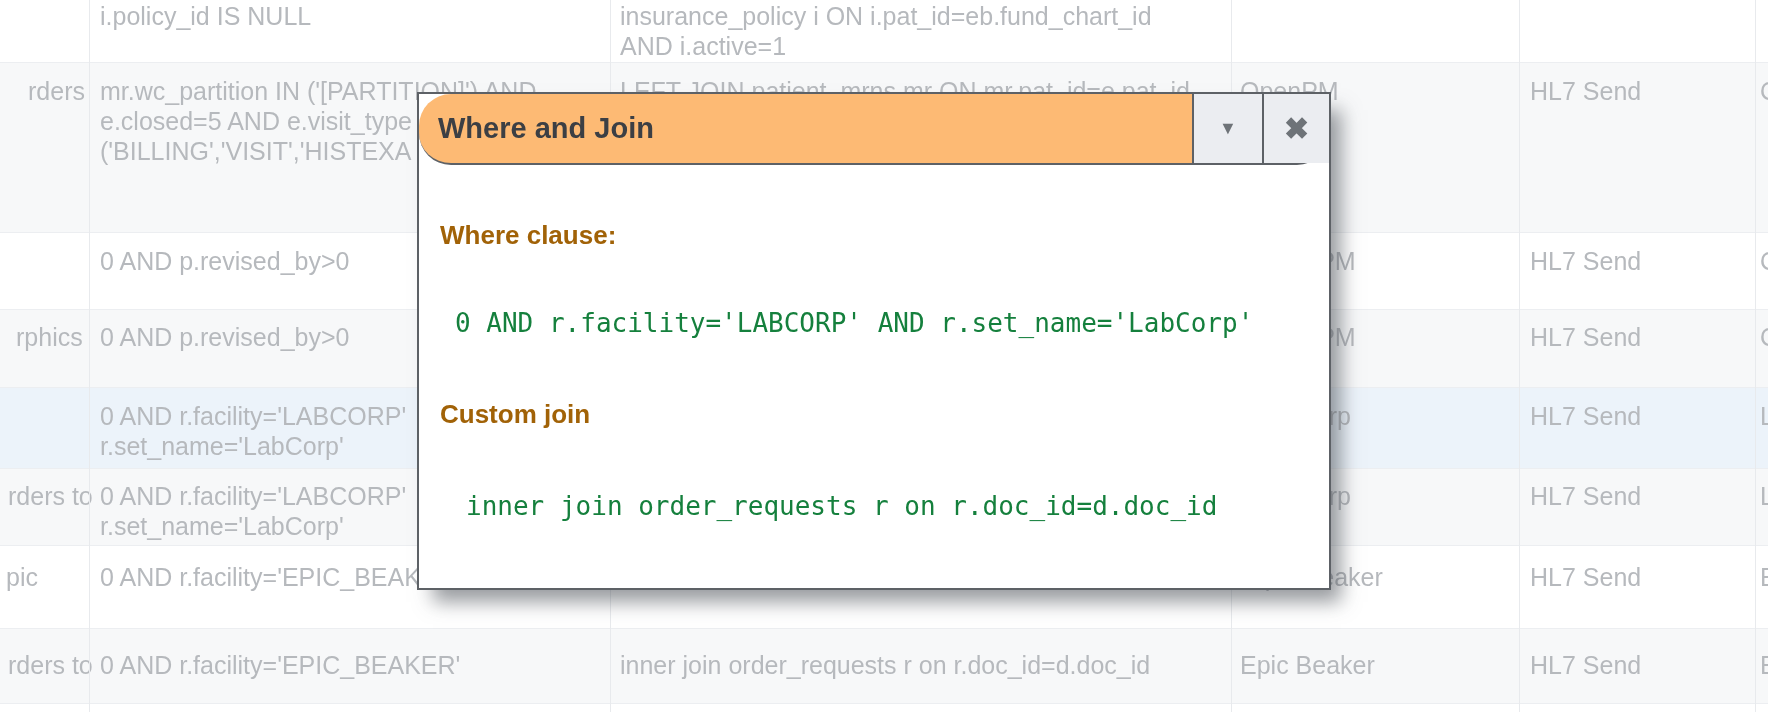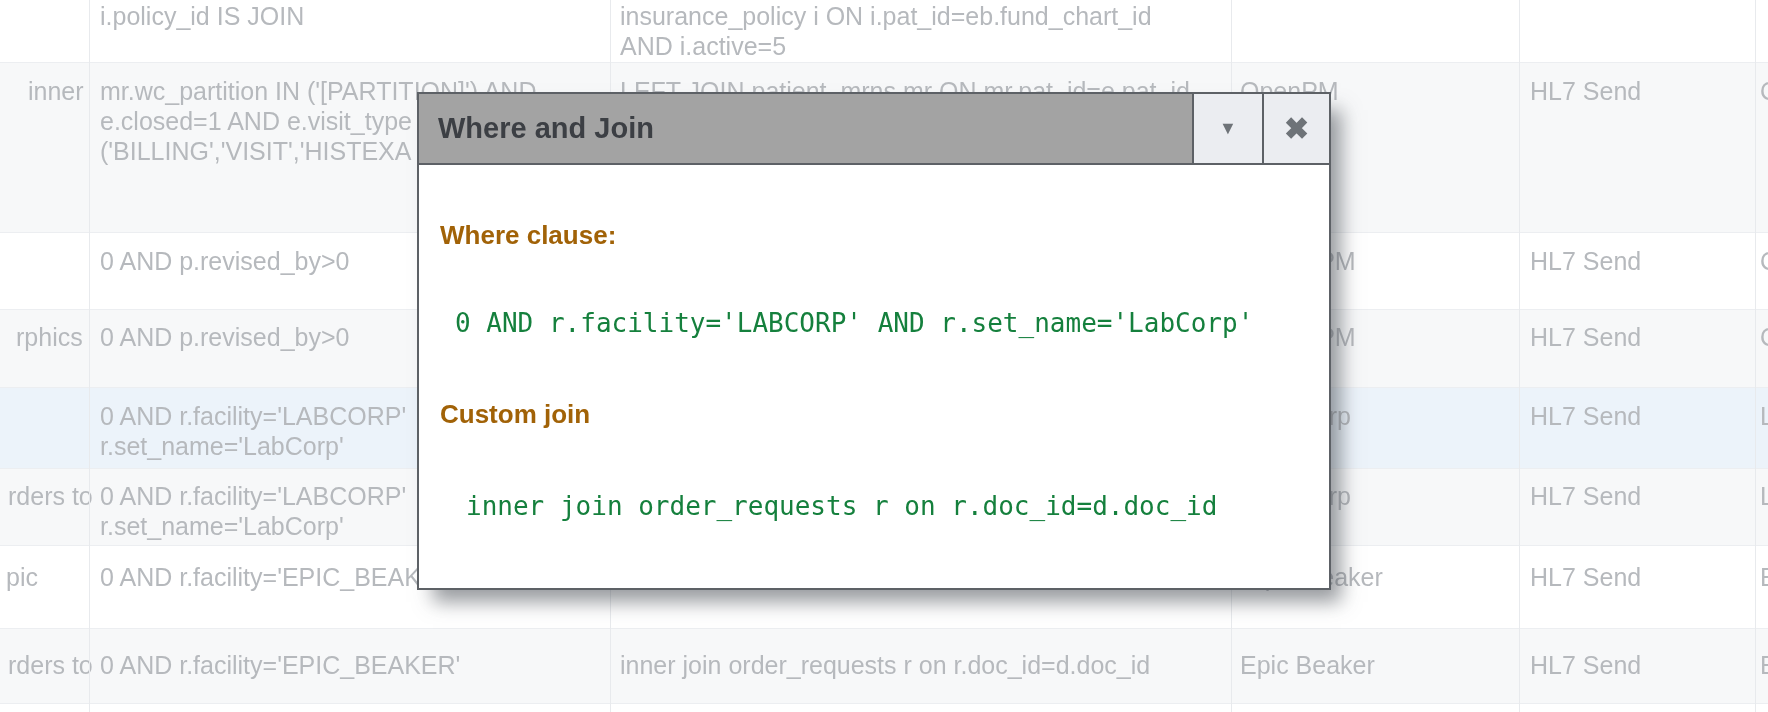--- a/index.html
+++ b/index.html
@@ -29,50 +29,50 @@
   .rF .cell{top:12px;}
   .rG .cell{top:16px;}
   .rH .cell{top:21px;}
 
   .vline{position:absolute;top:0;height:712px;width:1px;background:#e8eaed;z-index:3;}
 
   
   .modal{position:absolute;left:417px;top:92px;width:914px;height:498px;box-sizing:border-box;
          background:#ffffff;border:2px solid #5d6166;z-index:10;
          box-shadow:13px 15px 18px -3px rgba(70,75,82,0.55);}
-  .modal-bar{display:flex;height:69px;background:#a3a3a3;border-bottom:2px solid #5d6166;align-items:stretch;}
+  .modal-bar{display:flex;height:69px;background:#fdba74;border-bottom:2px solid #5d6166;align-items:stretch;border-radius:32px;}
   .modal-title{flex:1;font-size:29px;font-weight:bold;color:#3c3f44;line-height:69px;padding-left:19px;
                white-space:nowrap;overflow:hidden;}
   .modal-btn{display:flex;align-items:center;justify-content:center;color:#6e7378;cursor:pointer;
              box-sizing:border-box;border-left:2px solid #5d6166;background:#ebedf1;}
   .min-btn{width:70px;font-size:18px;}
   .close-btn{width:67px;font-size:30px;font-weight:bold;}
   .modal-body{position:relative;height:423px;background:#fff;}
   .m-label{position:absolute;left:21px;font-size:26px;font-weight:bold;color:#a16207;white-space:pre;}
   .m-code{position:absolute;font-family:"DejaVu Sans Mono",monospace;font-size:26px;color:#15803d;white-space:pre;}
   .lbl1{top:55px;}
   .code1{top:143px;left:36px;}
   .lbl2{top:234px;}
   .code2{top:326px;left:47px;}
 </style>
 </head>
 <body>
 
 <div class="screen">
 
   <div class="row plain first rA" style="top:0;height:62px;">
-    <div class="cell c2">i.policy_id IS JOIN</div>
+    <div class="cell c2">i.policy_id IS NULL</div>
     <div class="cell c3">insurance_policy i ON i.pat_id=eb.fund_chart_id
-AND i.active=5</div>
+AND i.active=1</div>
   </div>
 
   <div class="row striped rB" style="top:62px;height:170px;">
-    <div class="cell c1" style="padding-left:28px;">inner</div>
+    <div class="cell c1" style="padding-left:28px;">rders</div>
     <div class="cell c2">mr.wc_partition IN ('[PARTITION]') AND
-e.closed=1 AND e.visit_type
+e.closed=5 AND e.visit_type
 ('BILLING','VISIT','HISTEXA</div>
     <div class="cell c3">LEFT JOIN patient_mrns mr ON mr.pat_id=e.pat_id</div>
     <div class="cell c4">OpenPM</div>
     <div class="cell c5">HL7 Send</div>
     <div class="cell c6">O</div>
   </div>
 
   <div class="row plain rC" style="top:232px;height:77px;">
     <div class="cell c2">0 AND p.revised_by&gt;0</div>
     <div class="cell c4" style="padding-left:17px;">OpenPM</div>

